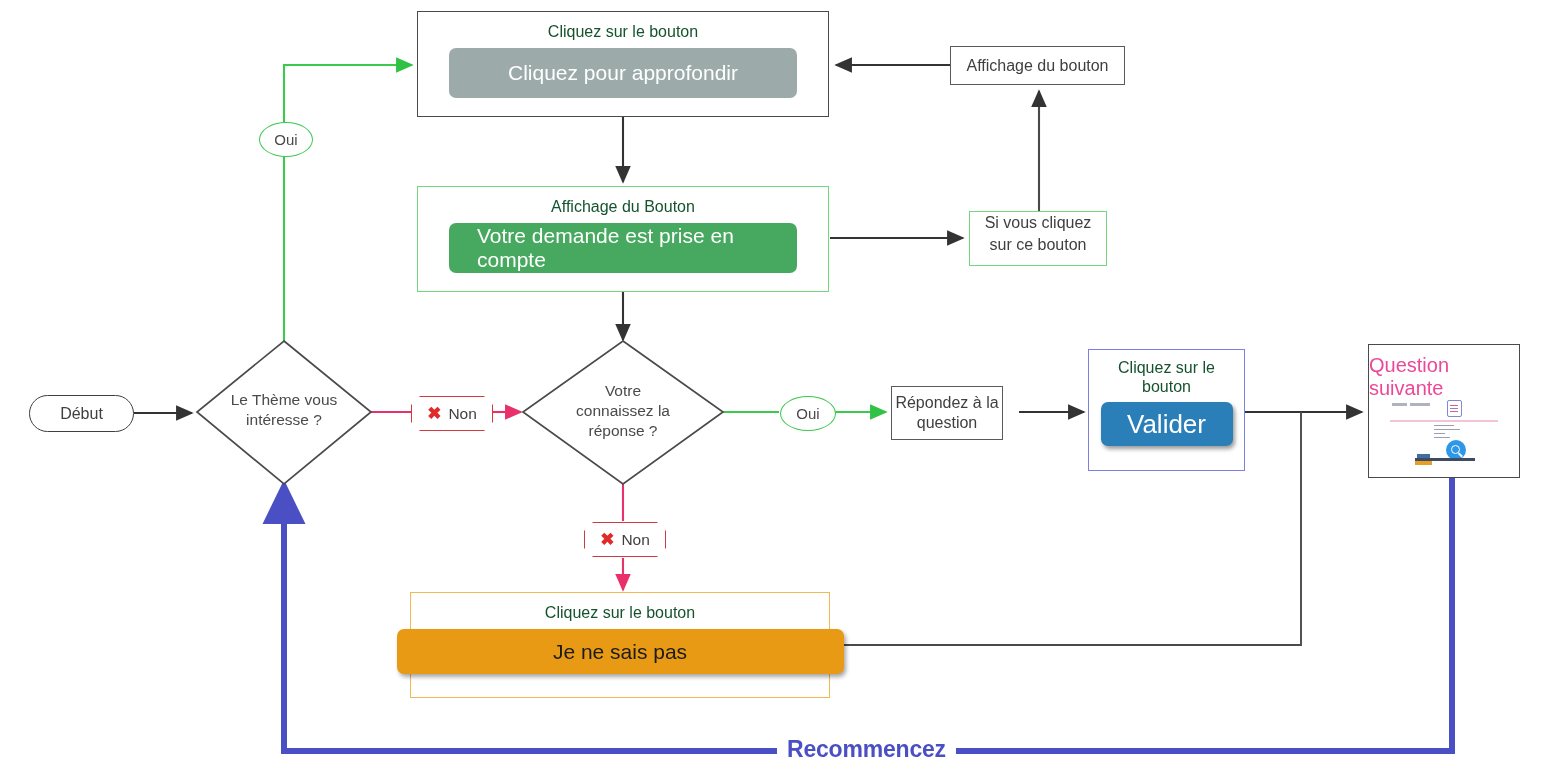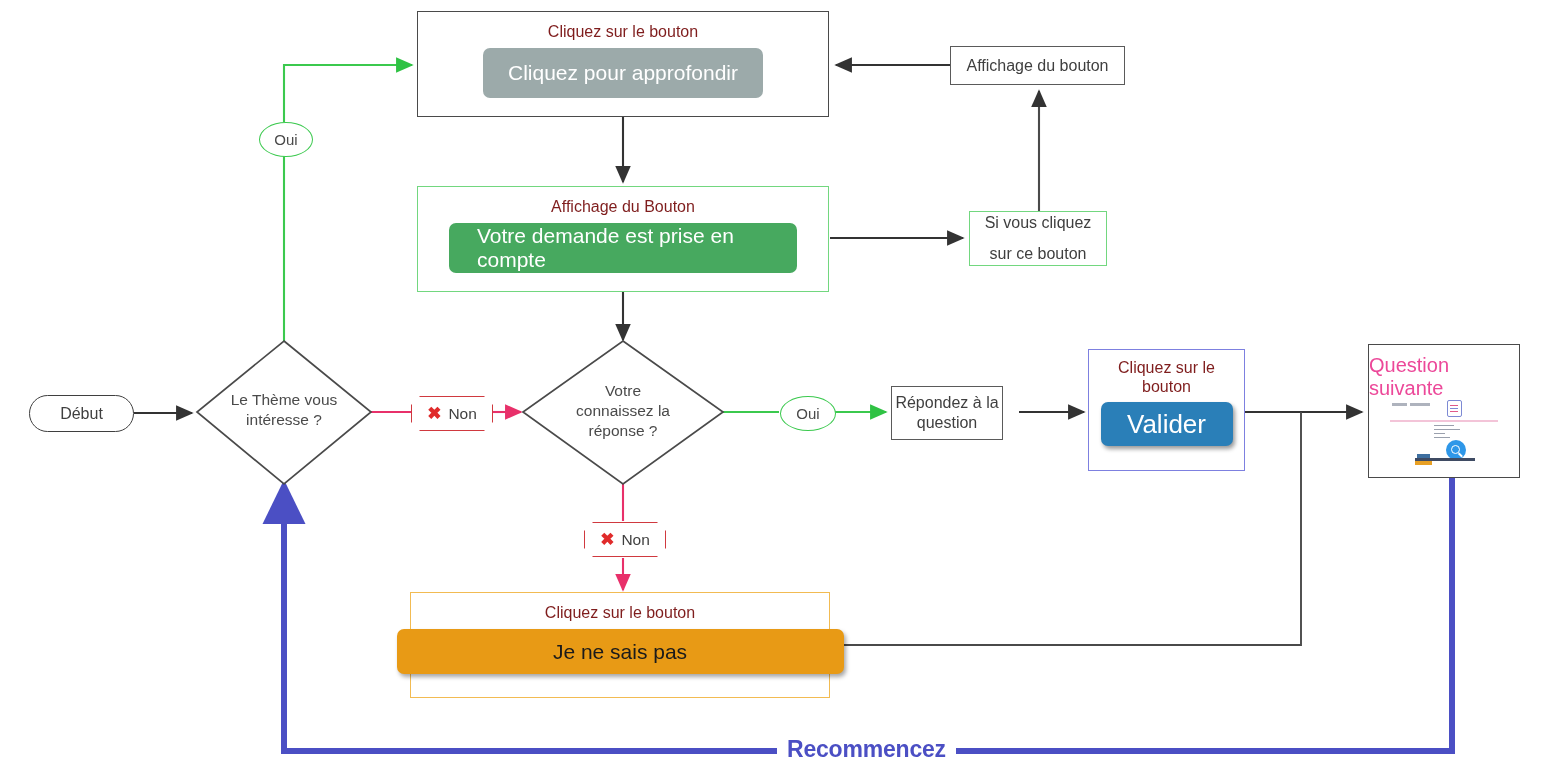--- a/index.html
+++ b/index.html
@@ -4,29 +4,29 @@
 <style>
   html,body{margin:0;padding:0;background:#ffffff;}
   body{font-family:"Liberation Sans",sans-serif;}
   #stage{position:relative;width:1559px;height:777px;background:#ffffff;overflow:hidden;}
   svg.edges{position:absolute;left:0;top:0;width:1559px;height:777px;pointer-events:none;}
 
   
   .node{position:absolute;box-sizing:border-box;}
 
   .card{background:#ffffff;display:flex;flex-direction:column;align-items:center;}
-  .card .cap{font-size:16px;color:#7f1d1d;line-height:1.2;text-align:center;margin-top:10px;}
+  .card .cap{font-size:16px;color:#14532d;line-height:1.2;text-align:center;margin-top:10px;}
   .card .btn{border-radius:7px;display:flex;align-items:center;justify-content:center;
              font-size:21px;box-sizing:border-box;}
 
   .plainbox{background:#ffffff;border:1.6px solid #5a5a5a;display:flex;align-items:center;
             justify-content:center;text-align:center;font-size:16px;color:#3f3f3f;line-height:1.25;}
 
   .greenbox{background:#ffffff;border:1.6px solid #72d77f;display:flex;align-items:center;
-            justify-content:space-between;text-align:center;font-size:16px;color:#3f3f3f;line-height:1.35;}
+            justify-content:flex-start;text-align:center;font-size:16px;color:#3f3f3f;line-height:1.35;}
 
   .term{background:#ffffff;border:1.6px solid #3f3f3f;border-radius:22px;display:flex;
         align-items:center;justify-content:center;font-size:16px;color:#3f3f3f;}
   .diamond-label{position:absolute;left:0;right:0;text-align:center;font-size:15.5px;
                  color:#4a4a4a;line-height:1.28;}
 
   
   .oui{position:absolute;background:#ffffff;border:1.7px solid #3bc94e;border-radius:50%;
        display:flex;align-items:center;justify-content:center;font-size:15px;color:#4a4a4a;}
   .non{position:absolute;background:#ffffff;border:1.8px solid #d0393f;
@@ -155,21 +155,21 @@
     <span>Non</span>
   </div>
 
   <div class="non" style="left:584px;top:522px;width:80px;height:33px;">
     <span class="xmark">✖</span>
     <span>Non</span>
   </div>
 
   <div class="node card" style="left:417px;top:11px;width:412px;height:106px;border:1.9px solid #4a4a4a;">
     <div class="cap">Cliquez sur le bouton</div>
-    <div class="btn" style="margin-top:7px;width:280px;height:50px;background:#9caaaa;color:#ffffff;">Cliquez pour approfondir</div>
+    <div class="btn" style="margin-top:7px;width:348px;height:50px;background:#9caaaa;color:#ffffff;">Cliquez pour approfondir</div>
   </div>
 
   <div class="node card" style="left:417px;top:186px;width:412px;height:106px;border:1.8px solid #72d77f;">
     <div class="cap">Affichage du Bouton</div>
     <div class="btn" style="margin-top:7px;width:348px;height:50px;background:#47a95f;color:#ffffff;padding-left:28px;">Votre demande est prise en compte</div>
   </div>
 
   <div class="node card" style="left:410px;top:592px;width:420px;height:106px;border:1.8px solid #f2bb52;">
     <div class="cap">Cliquez sur le bouton</div>
     <div class="btn" style="margin-top:7px;width:447px;height:45px;background:#e89a15;color:#1b1b1b;

